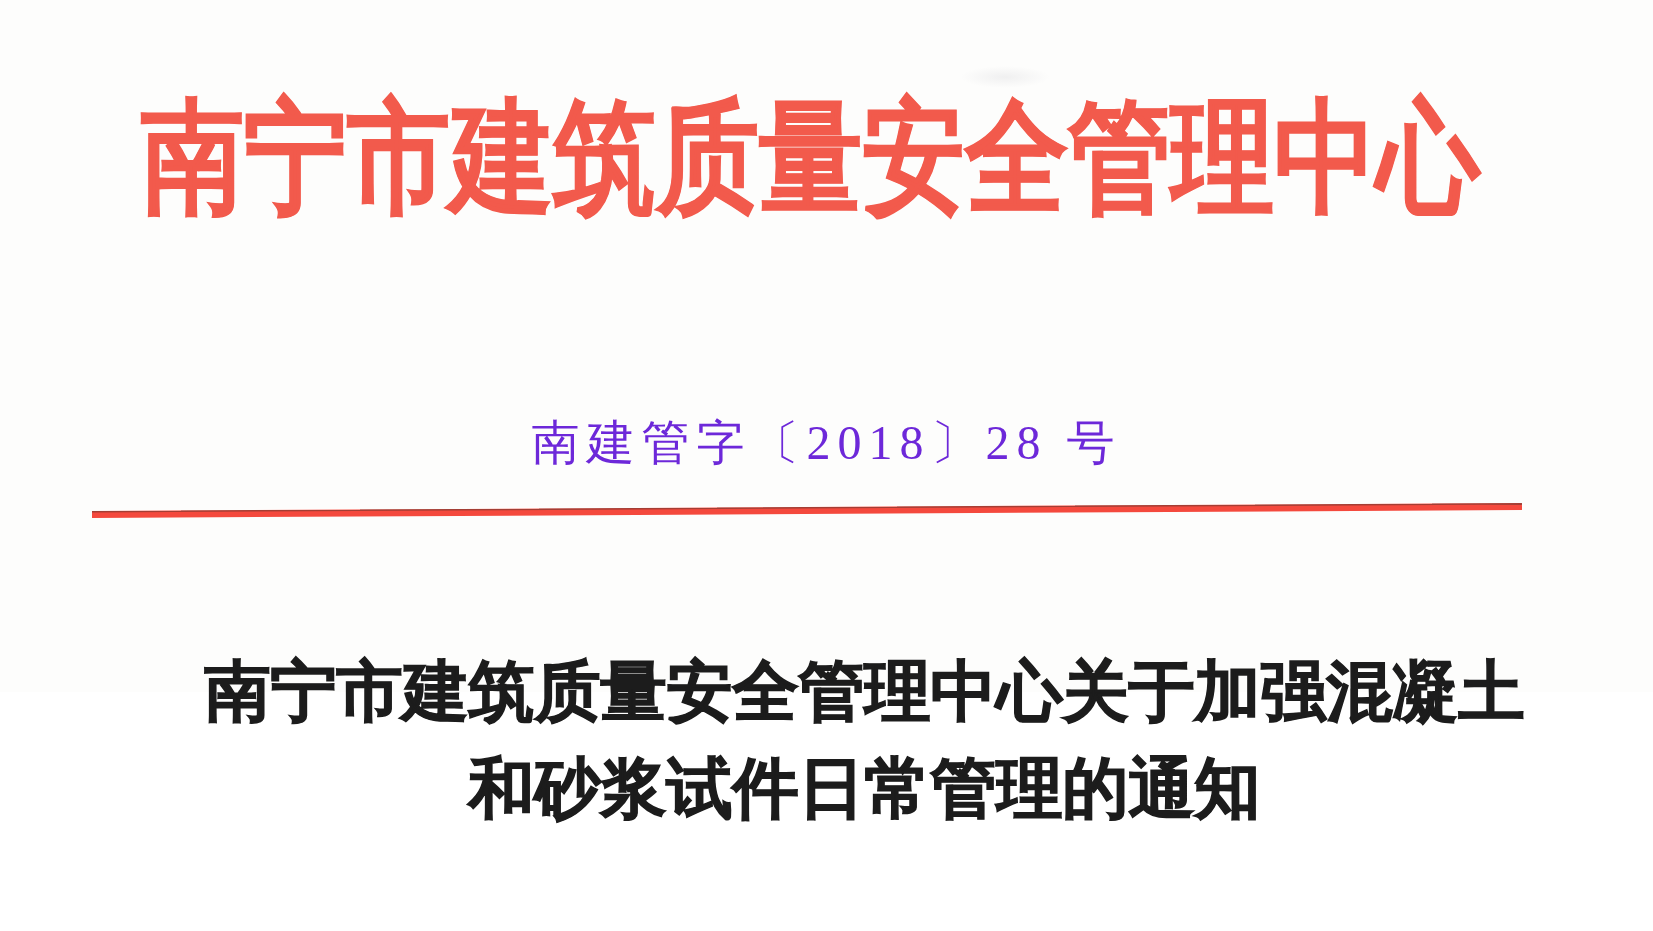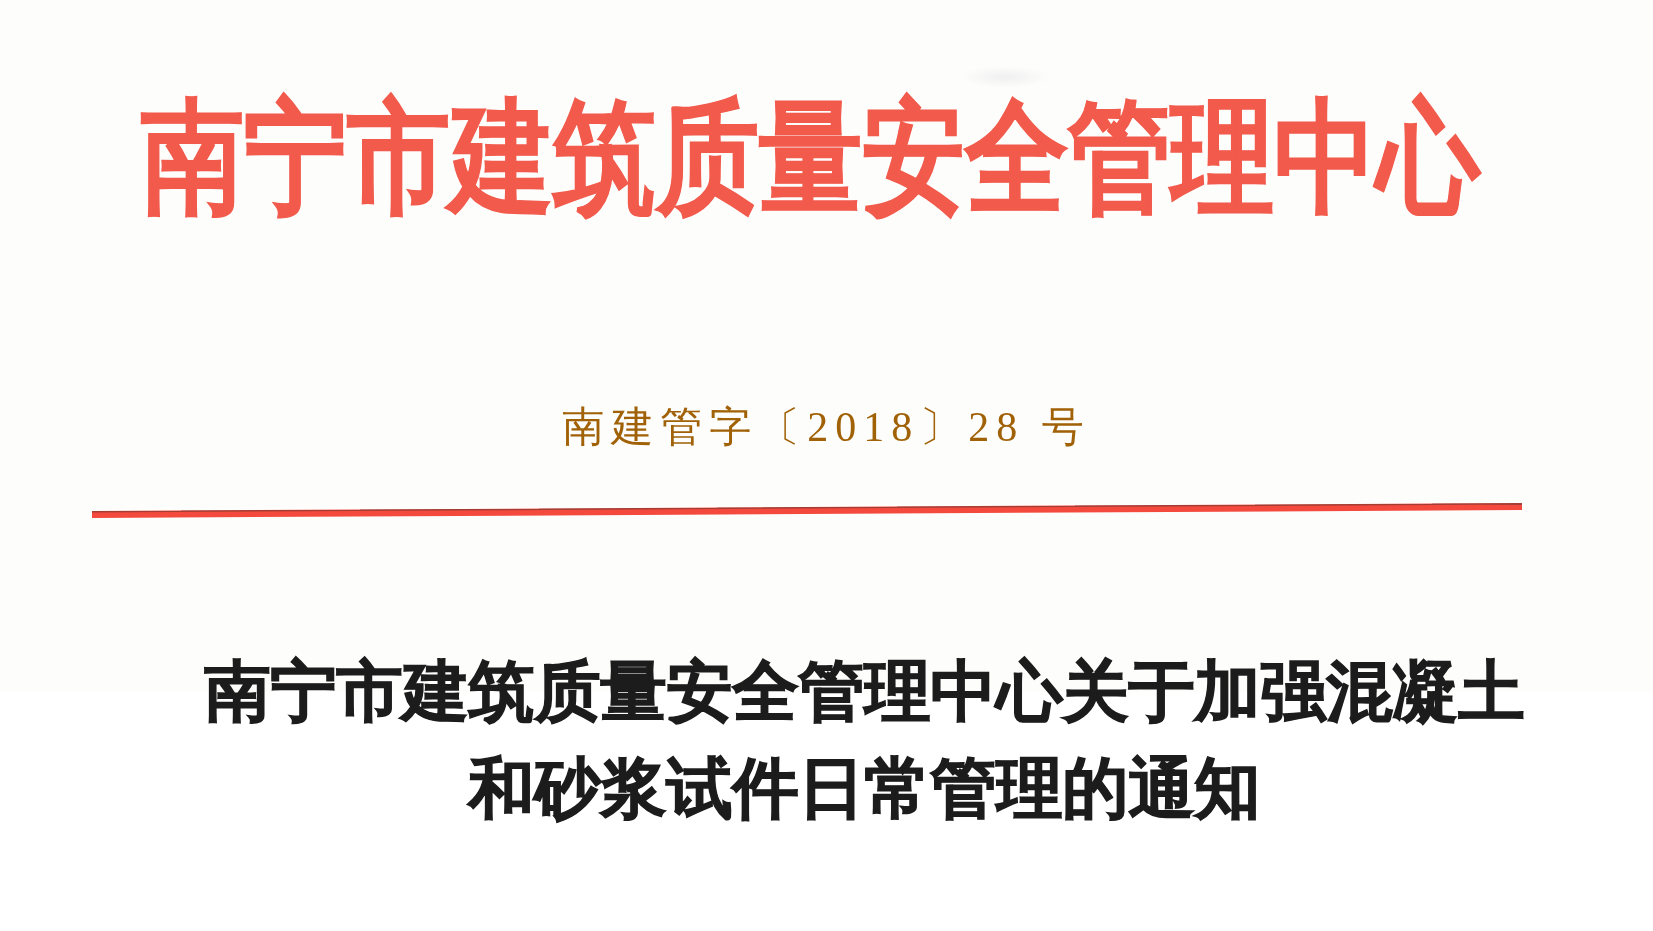--- a/index.html
+++ b/index.html
@@ -35,28 +35,28 @@
     color: #f25a4c;
     -webkit-text-stroke: 1px #f25a4c;
     transform: translateX(-16px) scaleY(1.2);
     transform-origin: center top;
     letter-spacing: 0px;
   }
 
   
   .doc-number {
     position: absolute;
-    top: 406px;
+    top: 419px;
     left: 0;
     right: 0;
     text-align: center;
-    font-size: 42px;
+    font-size: 48px;
     line-height: 1;
     letter-spacing: 7px;
-    color: #a16207;
+    color: #6d28d9;
     font-weight: normal;
     white-space: nowrap;
   }
 
   
   .red-divider {
     position: absolute;
     top: 511px;
     left: 92px;
     width: 1430px;

